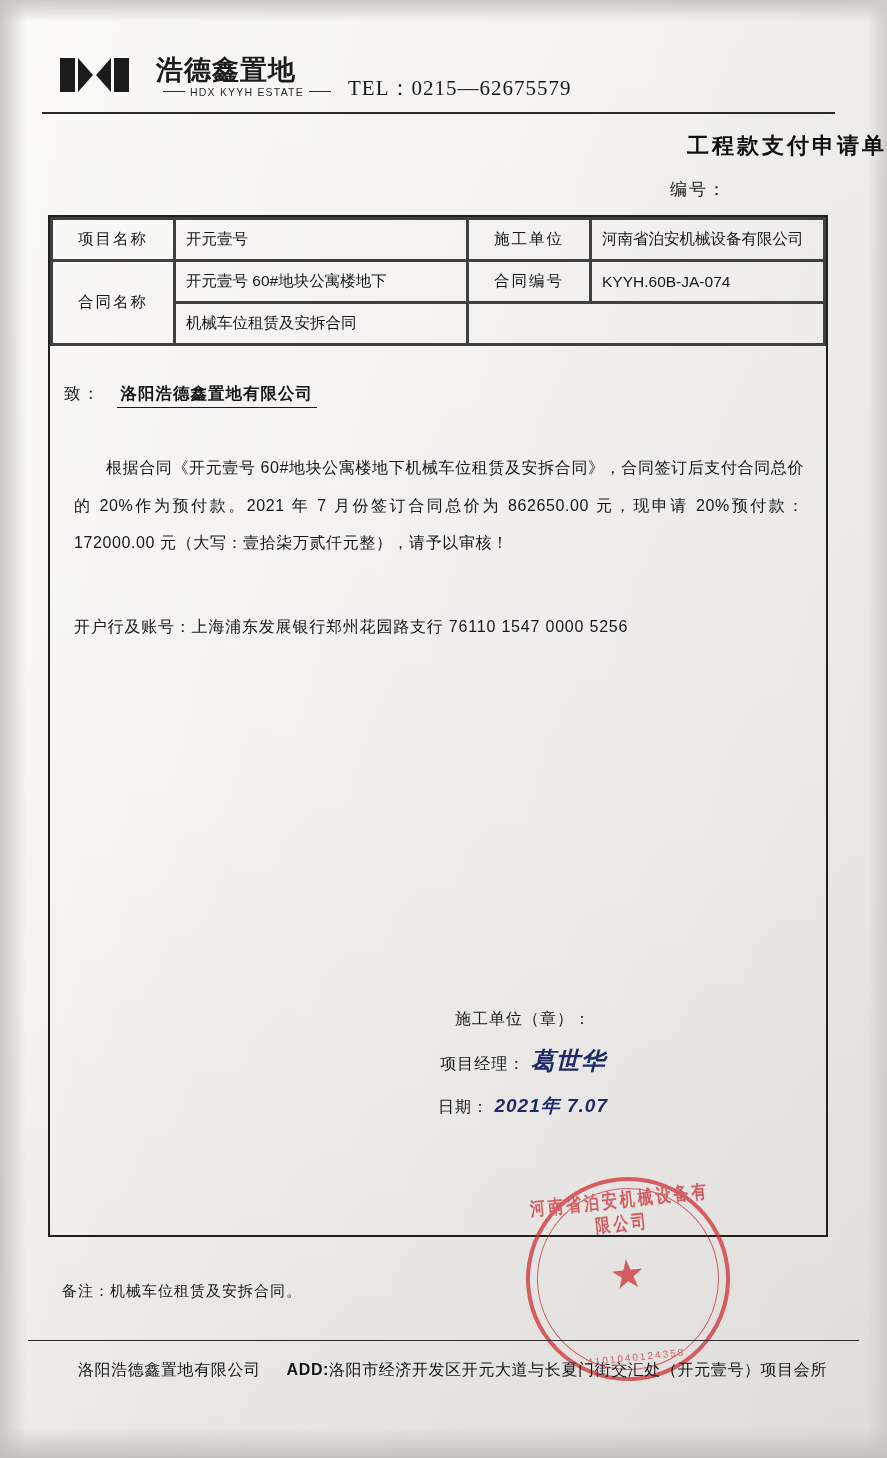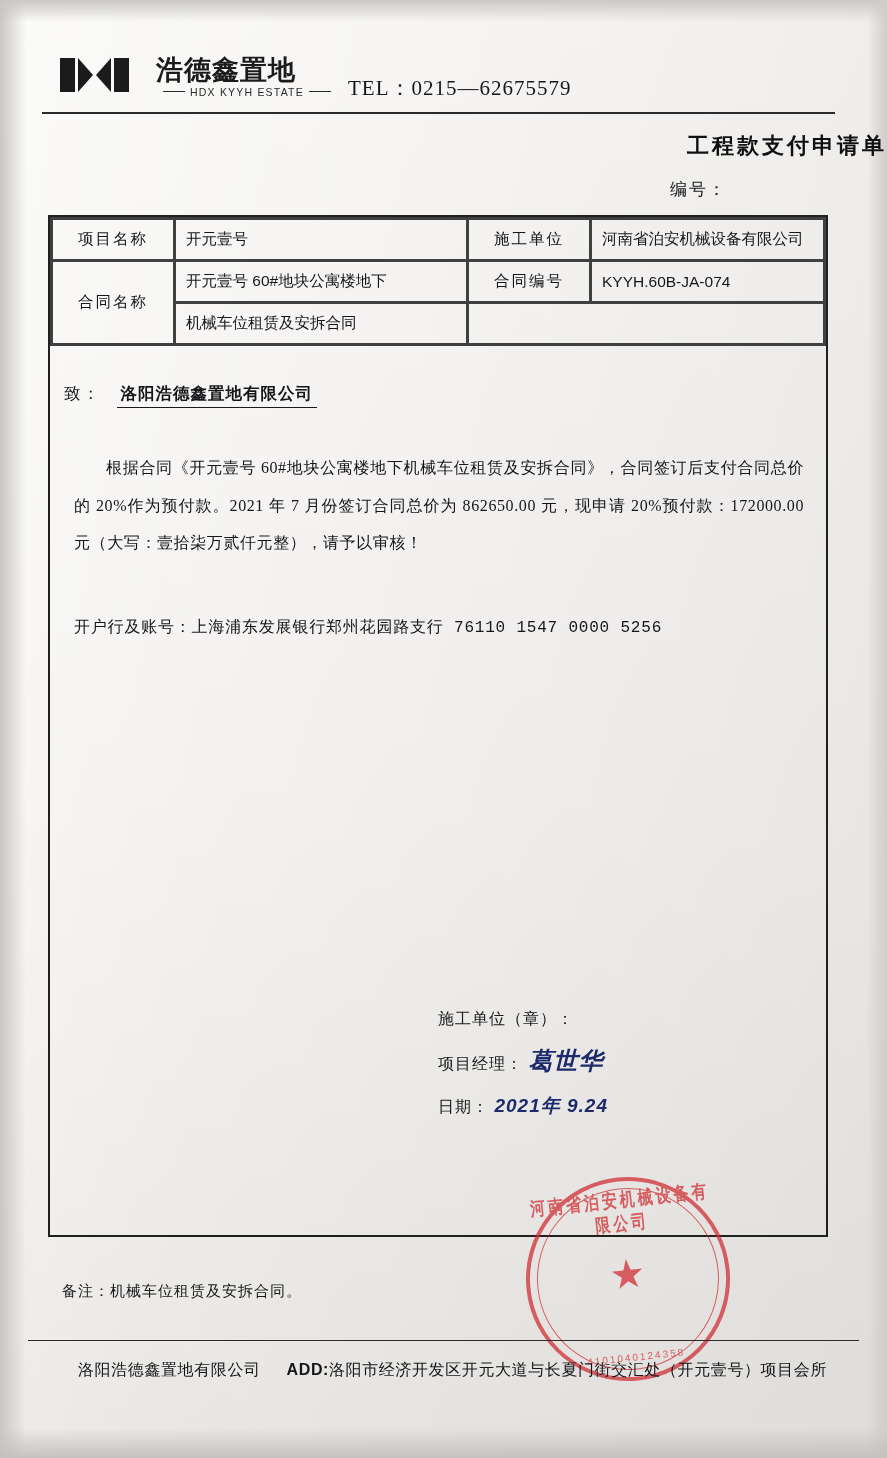--- a/index.html
+++ b/index.html
@@ -203,48 +203,49 @@
     border-bottom: 1.5px solid #1a1a1a;
     font-weight: bold;
   }
 
   .para {
     position: absolute;
     left: 24px;
     right: 22px;
     top: 232px;
     font-size: 16px;
-    font-family: Liberation Serif, serif;
+    font-family: Liberation Sans, sans-serif;
     line-height: 2.35;
     text-indent: 2em;
     letter-spacing: 0.6px;
     color: #15151a;
     text-align: justify;
   }
   .bank-line {
     position: absolute;
     left: 24px;
     right: 22px;
     top: 400px;
     font-size: 16px;
-    font-family: Liberation Mono, monospace;
+    font-family: Liberation Sans, sans-serif;
     letter-spacing: 0.8px;
     color: #15151a;
   }
 
   
   .sign-block {
     position: absolute;
     left: 388px;
     top: 785px;
     font-size: 16px;
     font-family: "Liberation Sans", sans-serif;
     line-height: 2.1;
     letter-spacing: 1px;
     color: #18181a;
+    text-align: center;
   }
   .sign-row { white-space: nowrap; }
 
   
   .stamp {
     position: absolute;
     left: 476px;
     top: 960px;
     width: 196px;
     height: 196px;
@@ -394,21 +395,21 @@
     </div>
 
     <div class="sign-block">
       <div class="sign-row">施工单位（章）：</div>
       <div class="sign-row">
         <span>项目经理：</span>
         <span style="color:#1d2a6b;font-weight:bold;font-style:italic;font-size:24px;">葛世华</span>
       </div>
       <div class="sign-row">
         <span>日期：</span>
-        <span style="color:#1d2a6b;font-weight:bold;font-style:italic;font-size:19px;">2021年 9.24</span>
+        <span style="color:#1d2a6b;font-weight:bold;font-style:italic;font-size:19px;">2021年 7.07</span>
       </div>
     </div>
   </div>
 
   <div class="remark">备注：机械车位租赁及安拆合同。</div>
   <div class="footer-rule"></div>
   <div class="footer-text">
     <span>洛阳浩德鑫置地有限公司</span><span class="addr-label">ADD:</span><span>洛阳市经济开发区开元大道与长夏门街交汇处（开元壹号）项目会所</span>
   </div>
 </div>

